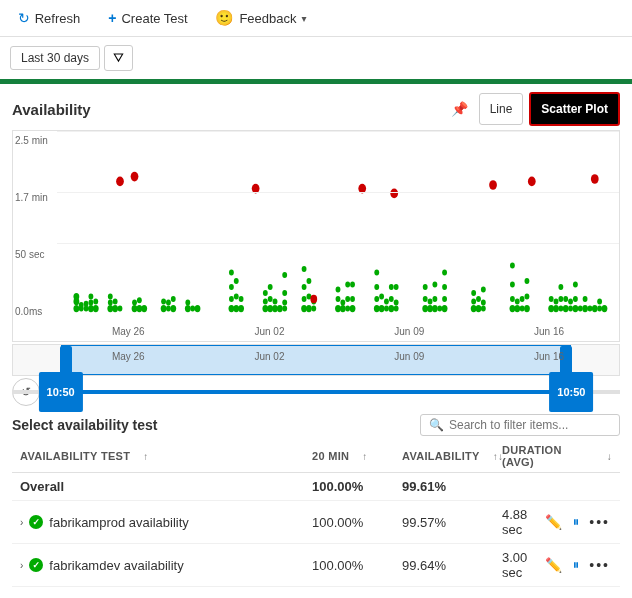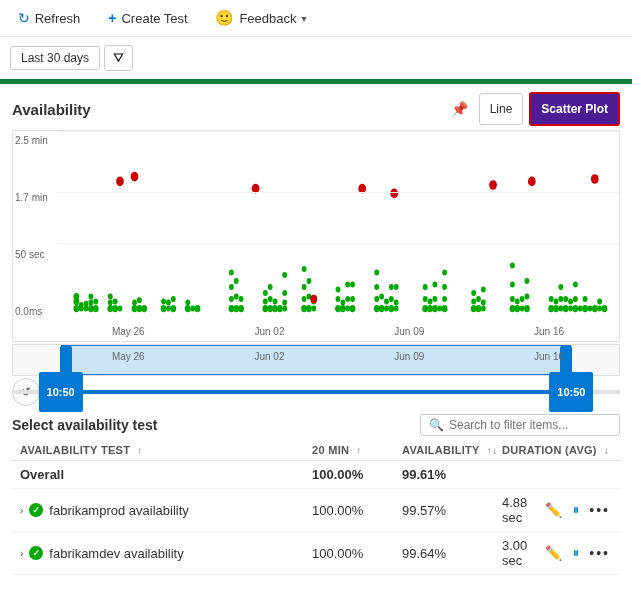--- a/index.html
+++ b/index.html
@@ -95,21 +95,21 @@
     .chart-type-btn {
       border: 1px solid #ccc;
       background: #fff;
       border-radius: 3px;
       padding: 8px 10px;
       font-size: 12px;
       cursor: pointer;
       color: #333;
     }
     .chart-type-btn.active {
-      background: #4c1d95;
+      background: #000000;
       color: #fff;
       border: 2px solid #cc0000;
       font-weight: 600;
     }
 
     .chart-area {
       border: 1px solid #e0e0e0;
       background: #fff;
       position: relative;
       height: 212px;
@@ -280,21 +280,21 @@
       border-bottom: 1px solid #e0e0e0;
       font-size: 11px;
       font-weight: 600;
       color: #555;
       text-transform: uppercase;
       letter-spacing: 0.3px;
     }
     .col-header {
       display: flex;
       align-items: center;
-      gap: 7px;
+      gap: 13px;
     }
     .sort-icon { font-size: 10px; color: #777; }
 
     .table-row {
       display: grid;
       grid-template-columns: 1fr 90px 100px 110px;
       padding: 6px 8px;
       border-bottom: 1px solid #f0f0f0;
       align-items: center;
       font-size: 13px;

